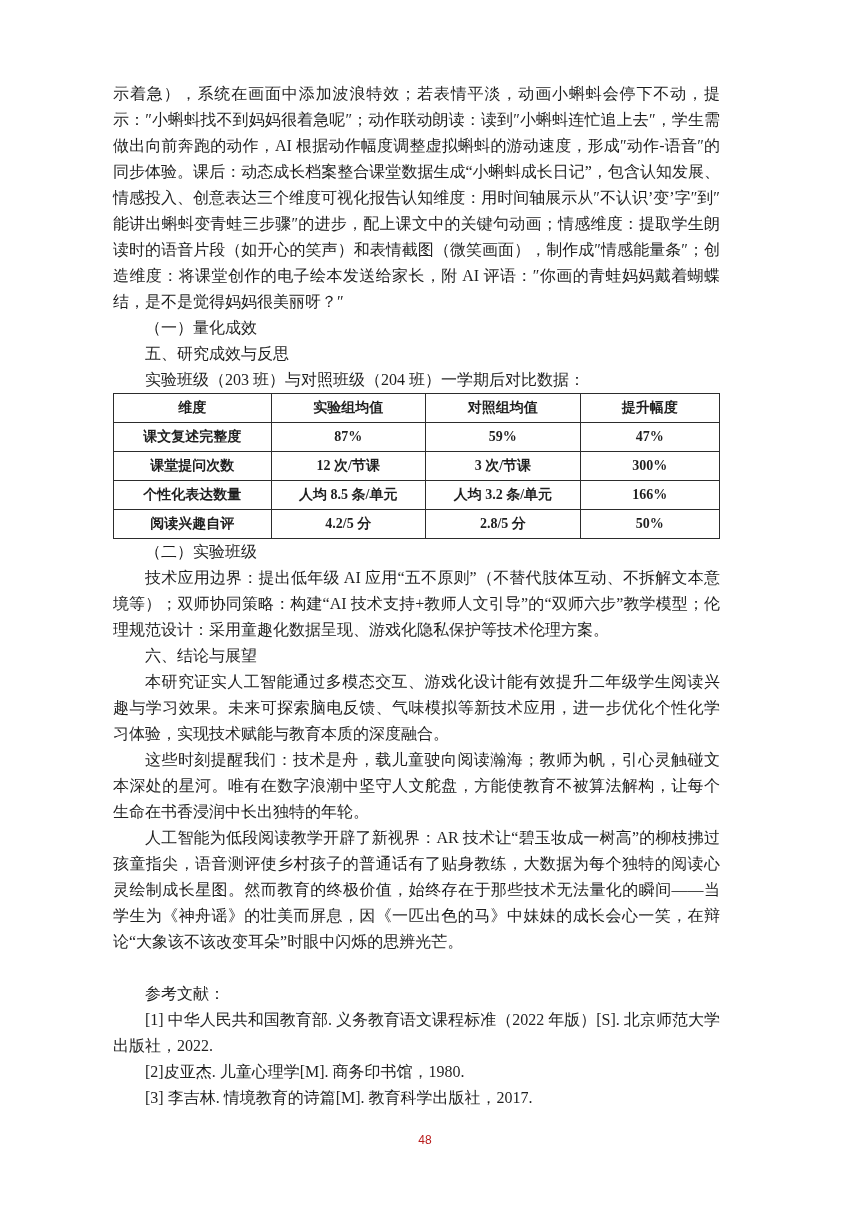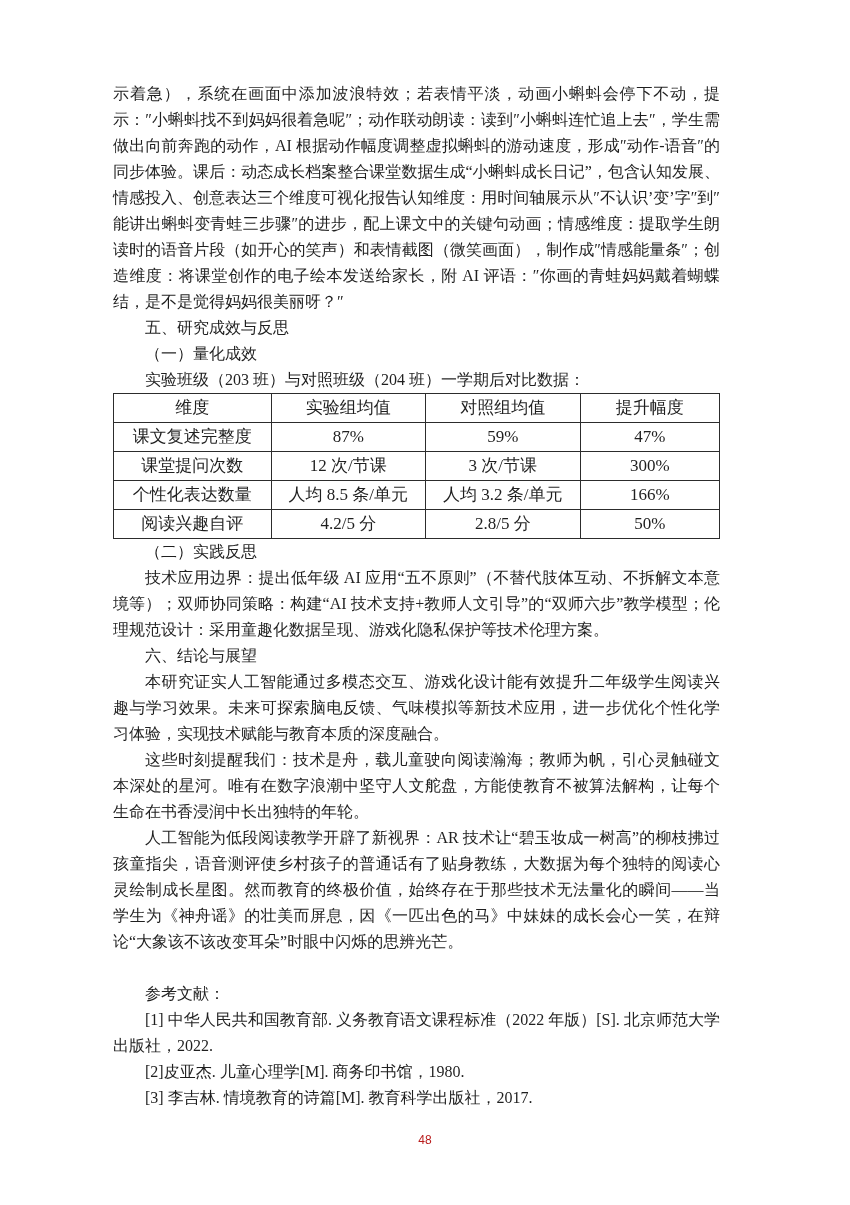--- a/index.html
+++ b/index.html
@@ -37,22 +37,22 @@
     table-layout: fixed;
     margin: 0;
   }
   table.results th,
   table.results td {
     border: 1px solid #2c2c2c;
     height: 28px;
     padding: 0 2px;
     text-align: center;
     vertical-align: middle;
-    font-weight: normal;
-    font-size: 17px;
+    font-weight: bold;
+    font-size: 14px;
     line-height: 28px;
     text-indent: 0;
     overflow: hidden;
     white-space: nowrap;
   }
   .spacer {
     height: 26px;
   }
   .footer {
     position: absolute;
@@ -66,23 +66,23 @@
     color: #b91c1c;
   }
 </style>
 </head>
 <body>
 
 <div class="content">
 
   <p class="para noindent">示着急），系统在画面中添加波浪特效；若表情平淡，动画小蝌蚪会停下不动，提示：″小蝌蚪找不到妈妈很着急呢″；动作联动朗读：读到″小蝌蚪连忙追上去″，学生需做出向前奔跑的动作，AI 根据动作幅度调整虚拟蝌蚪的游动速度，形成″动作-语音″的同步体验。课后：动态成长档案整合课堂数据生成“小蝌蚪成长日记”，包含认知发展、情感投入、创意表达三个维度可视化报告认知维度：用时间轴展示从″不认识’变’字″到″能讲出蝌蚪变青蛙三步骤″的进步，配上课文中的关键句动画；情感维度：提取学生朗读时的语音片段（如开心的笑声）和表情截图（微笑画面），制作成″情感能量条″；创造维度：将课堂创作的电子绘本发送给家长，附 AI 评语：″你画的青蛙妈妈戴着蝴蝶结，是不是觉得妈妈很美丽呀？″</p>
 
+  <p class="para">（一）量化成效</p>
+
   <p class="para">五、研究成效与反思</p>
-
-  <p class="para">（一）量化成效</p>
 
   <p class="para">实验班级（203 班）与对照班级（204 班）一学期后对比数据：</p>
 
   <table class="results">
     <colgroup>
       <col style="width:26%">
       <col style="width:25.5%">
       <col style="width:25.5%">
       <col style="width:23%">
     </colgroup>
@@ -115,21 +115,21 @@
       </tr>
       <tr>
         <td>阅读兴趣自评</td>
         <td>4.2/5 分</td>
         <td>2.8/5 分</td>
         <td>50%</td>
       </tr>
     </tbody>
   </table>
 
-  <p class="para">（二）实践反思</p>
+  <p class="para">（二）实验班级</p>
 
   <p class="para">技术应用边界：提出低年级 AI 应用“五不原则”（不替代肢体互动、不拆解文本意境等）；双师协同策略：构建“AI 技术支持+教师人文引导”的“双师六步”教学模型；伦理规范设计：采用童趣化数据呈现、游戏化隐私保护等技术伦理方案。</p>
 
   <p class="para">六、结论与展望</p>
 
   <p class="para">本研究证实人工智能通过多模态交互、游戏化设计能有效提升二年级学生阅读兴趣与学习效果。未来可探索脑电反馈、气味模拟等新技术应用，进一步优化个性化学习体验，实现技术赋能与教育本质的深度融合。</p>
 
   <p class="para">这些时刻提醒我们：技术是舟，载儿童驶向阅读瀚海；教师为帆，引心灵触碰文本深处的星河。唯有在数字浪潮中坚守人文舵盘，方能使教育不被算法解构，让每个生命在书香浸润中长出独特的年轮。</p>
 
   <p class="para">人工智能为低段阅读教学开辟了新视界：AR 技术让“碧玉妆成一树高”的柳枝拂过孩童指尖，语音测评使乡村孩子的普通话有了贴身教练，大数据为每个独特的阅读心灵绘制成长星图。然而教育的终极价值，始终存在于那些技术无法量化的瞬间——当学生为《神舟谣》的壮美而屏息，因《一匹出色的马》中妹妹的成长会心一笑，在辩论“大象该不该改变耳朵”时眼中闪烁的思辨光芒。</p>

